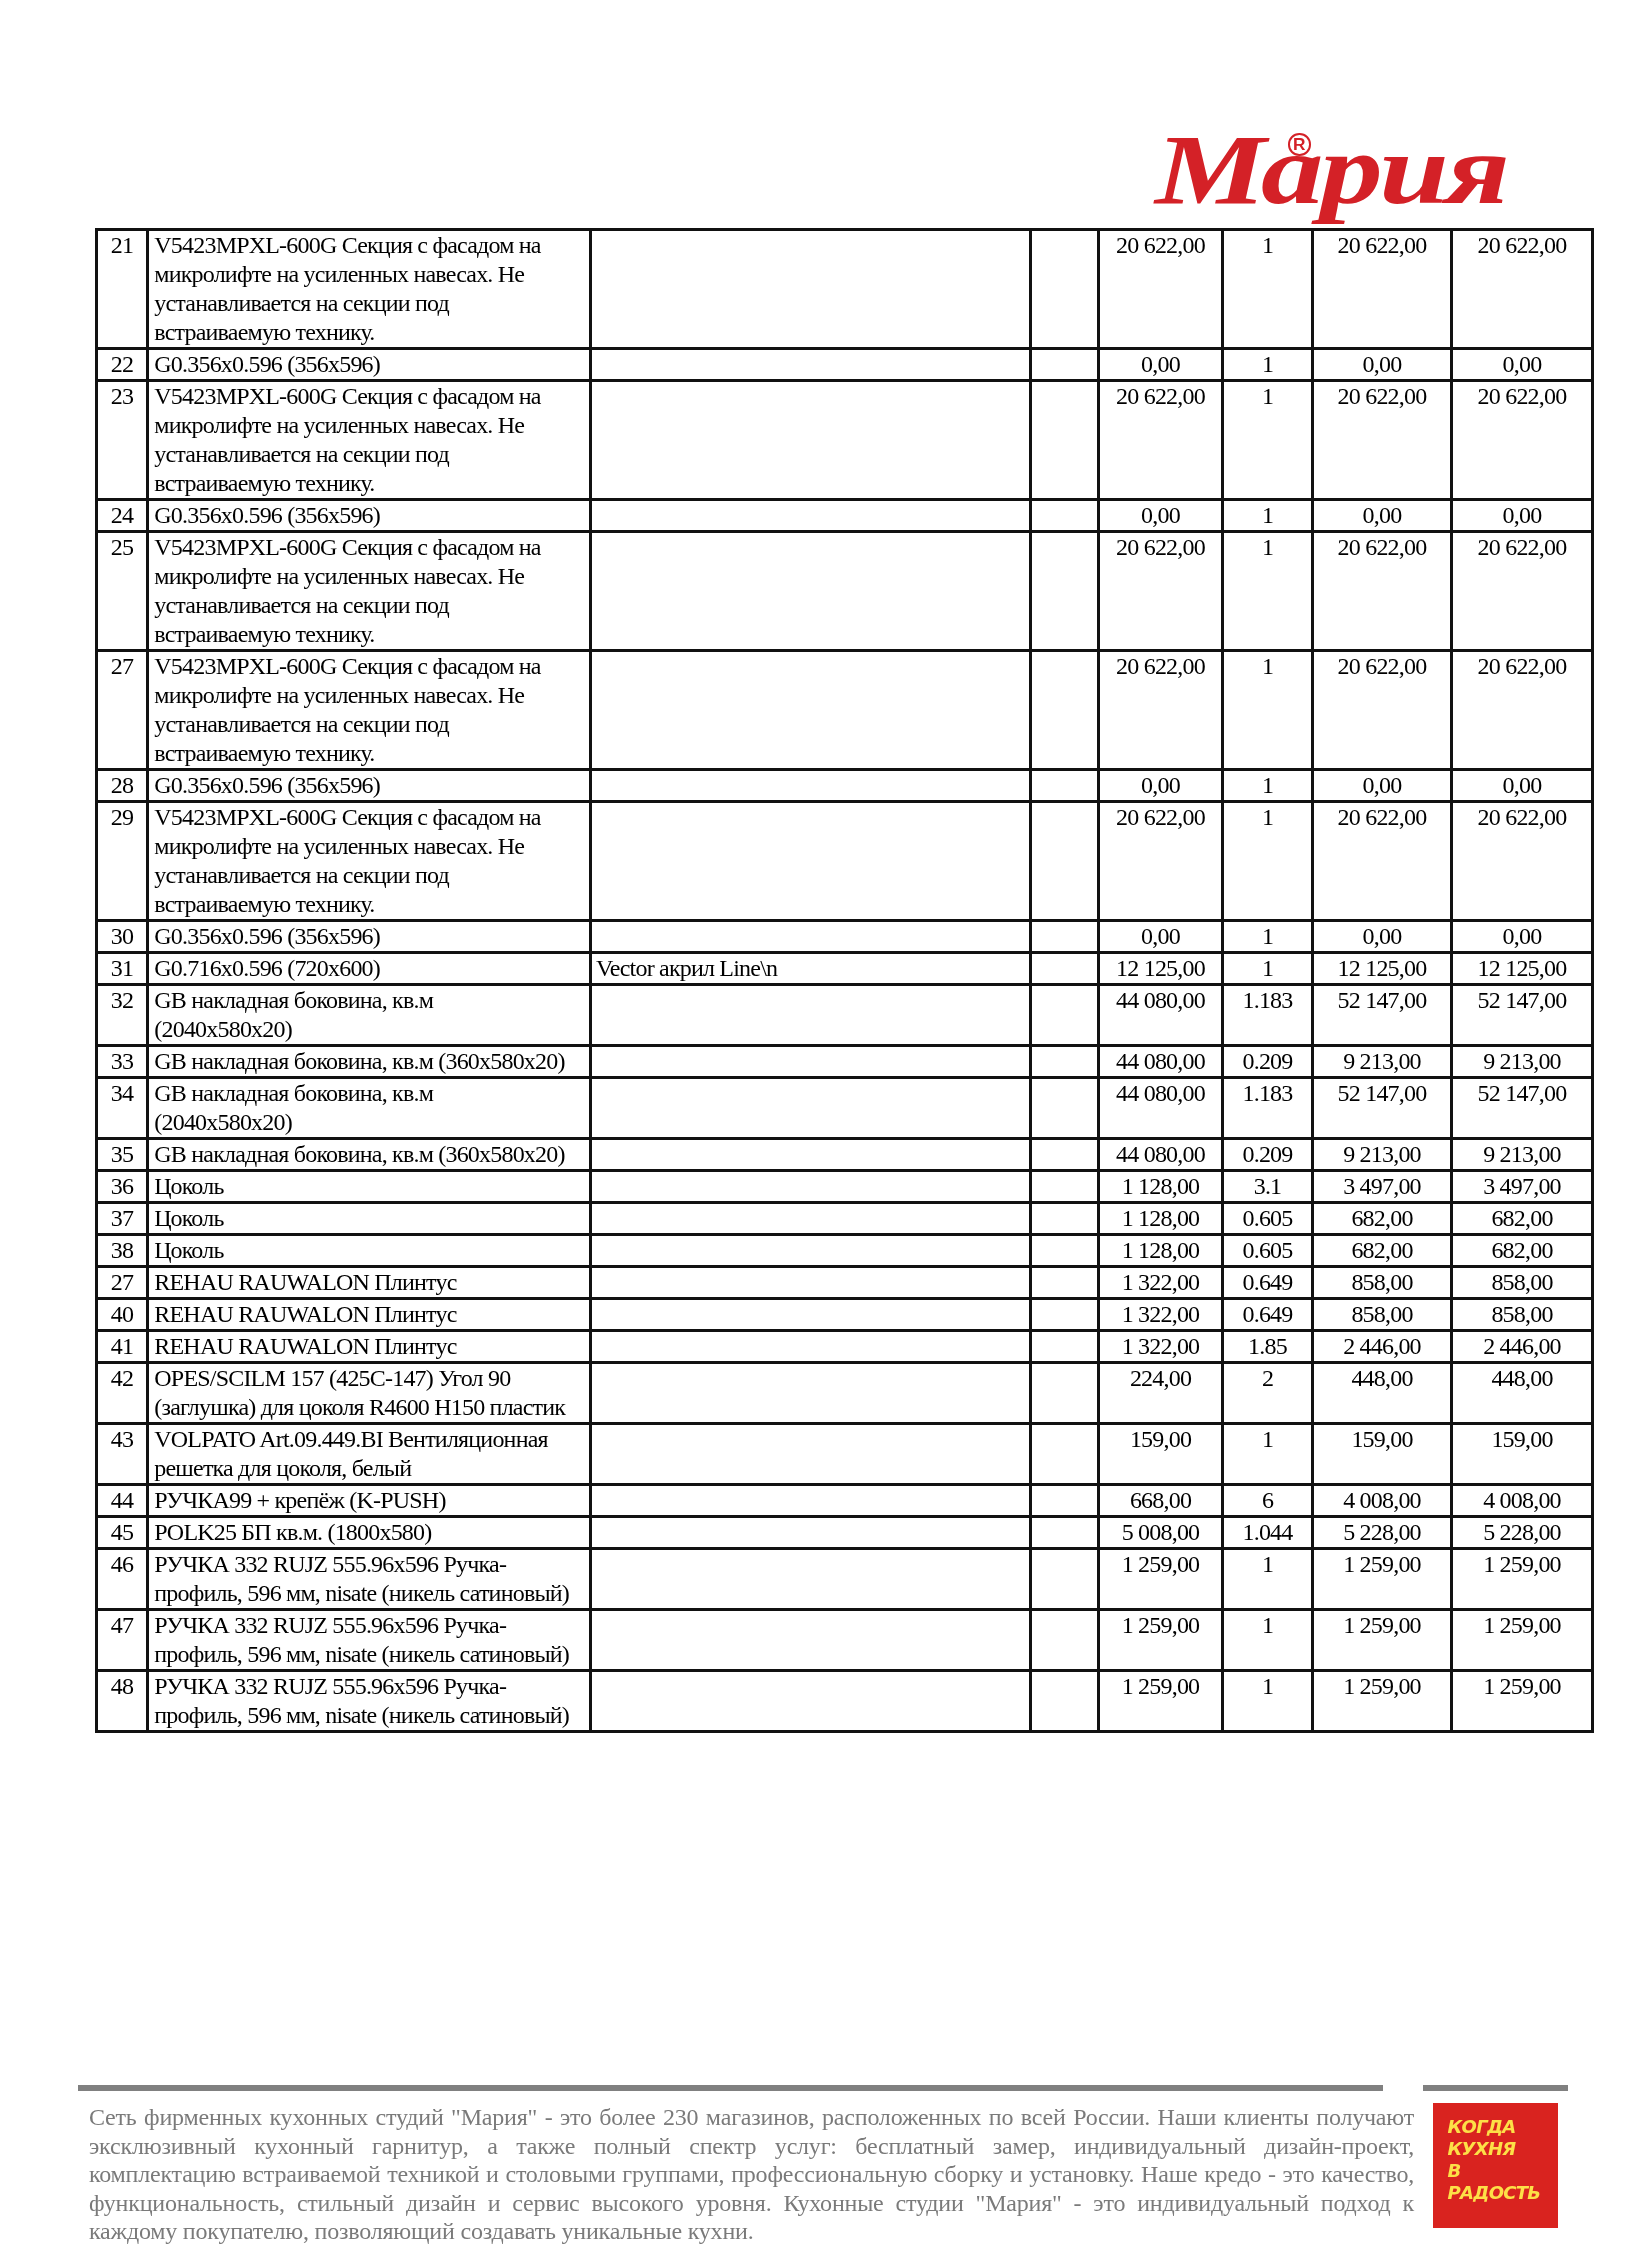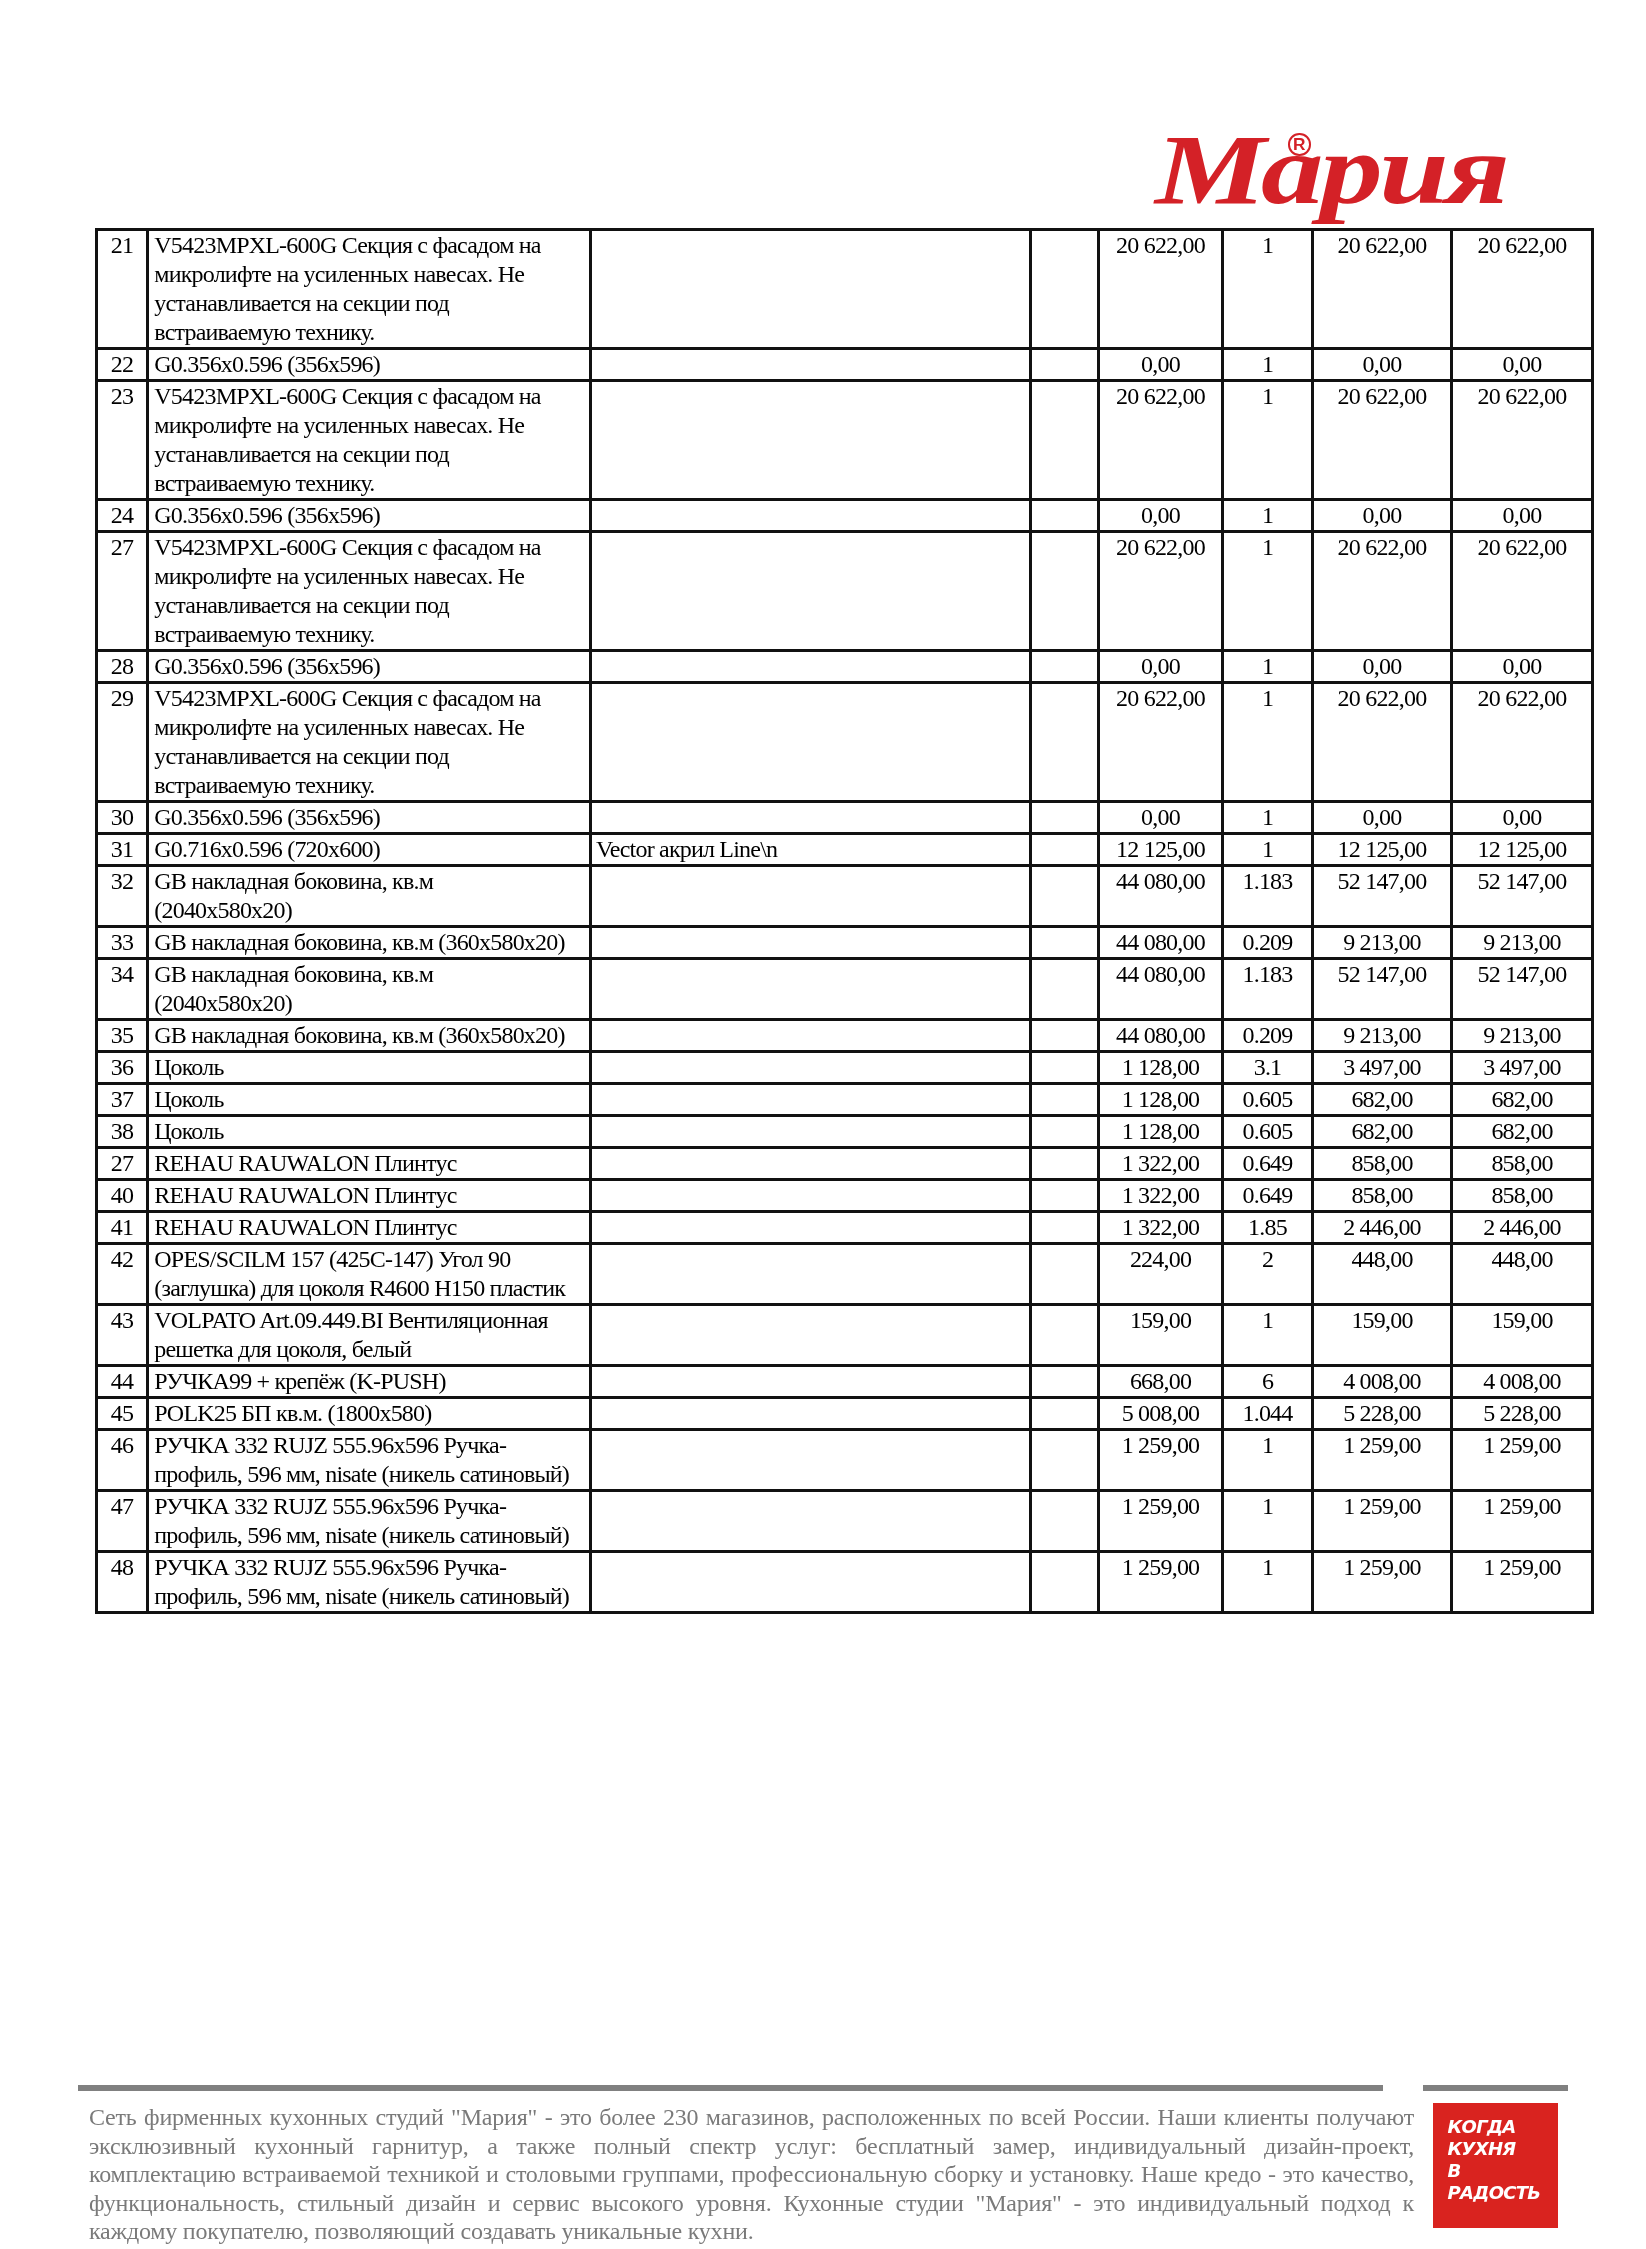--- a/index.html
+++ b/index.html
@@ -12,21 +12,21 @@
   table.items td { border: 3.3px solid #111; padding: 0 4px; vertical-align: top; font-size: 24px; line-height: 29px; letter-spacing: -0.8px; }
   table.items td.num { text-align: center; padding: 0 1.3px; }
   table.items td.name { text-align: left; padding-left: 5.3px; padding-right: 15px; }
   table.items td.note { }
   table.items td.c { text-align: center; white-space: nowrap; }
 
   .footer-bar-left { position: absolute; left: 78px; top: 2085px; width: 1305px; height: 6px; background: #808080; }
   .footer-bar-right { position: absolute; left: 1423px; top: 2085px; width: 145px; height: 6px; background: #808080; }
   .footer-text { position: absolute; left: 89px; top: 2103px; width: 1325px; font-size: 24px; line-height: 28.5px; color: #7a7a7a; text-align: justify; letter-spacing: -0.2px; }
   .slogan-box { position: absolute; left: 1433px; top: 2103px; width: 125px; height: 125px; background: #d9231f; }
-  .slogan-line { display: block; font-family: "DejaVu Sans", "Liberation Sans", sans-serif; font-style: italic; font-weight: bold; color: #ffffff; font-size: 18px; line-height: 22px; padding-left: 14.6px; letter-spacing: -0.7px; }
+  .slogan-line { display: block; font-family: "DejaVu Sans", "Liberation Sans", sans-serif; font-style: italic; font-weight: bold; color: #fde047; font-size: 18px; line-height: 22px; padding-left: 14.6px; letter-spacing: -0.7px; }
   .slogan-line:first-child { padding-top: 13.3px; }
 </style>
 </head>
 <body>
 
 <div class="logo">
   <span class="logo-text">Мария</span>
   <span class="logo-reg">R</span>
 </div>
 
@@ -76,20 +76,30 @@
         <td class="num">24</td>
         <td class="name">G0.356x0.596 (356x596)</td>
         <td class="note"></td>
         <td class="c"></td>
         <td class="c">0,00</td>
         <td class="c">1</td>
         <td class="c">0,00</td>
         <td class="c">0,00</td>
       </tr>
       <tr>
+        <td class="num">25</td>
+        <td class="name">V5423MPXL-600G Секция с фасадом на микролифте на усиленных навесах. Не устанавливается на секции под встраиваемую технику.</td>
+        <td class="note"></td>
+        <td class="c"></td>
+        <td class="c">20 622,00</td>
+        <td class="c">1</td>
+        <td class="c">20 622,00</td>
+        <td class="c">20 622,00</td>
+      </tr>
+      <tr>
         <td class="num">27</td>
         <td class="name">V5423MPXL-600G Секция с фасадом на микролифте на усиленных навесах. Не устанавливается на секции под встраиваемую технику.</td>
         <td class="note"></td>
         <td class="c"></td>
         <td class="c">20 622,00</td>
         <td class="c">1</td>
         <td class="c">20 622,00</td>
         <td class="c">20 622,00</td>
       </tr>
       <tr>

